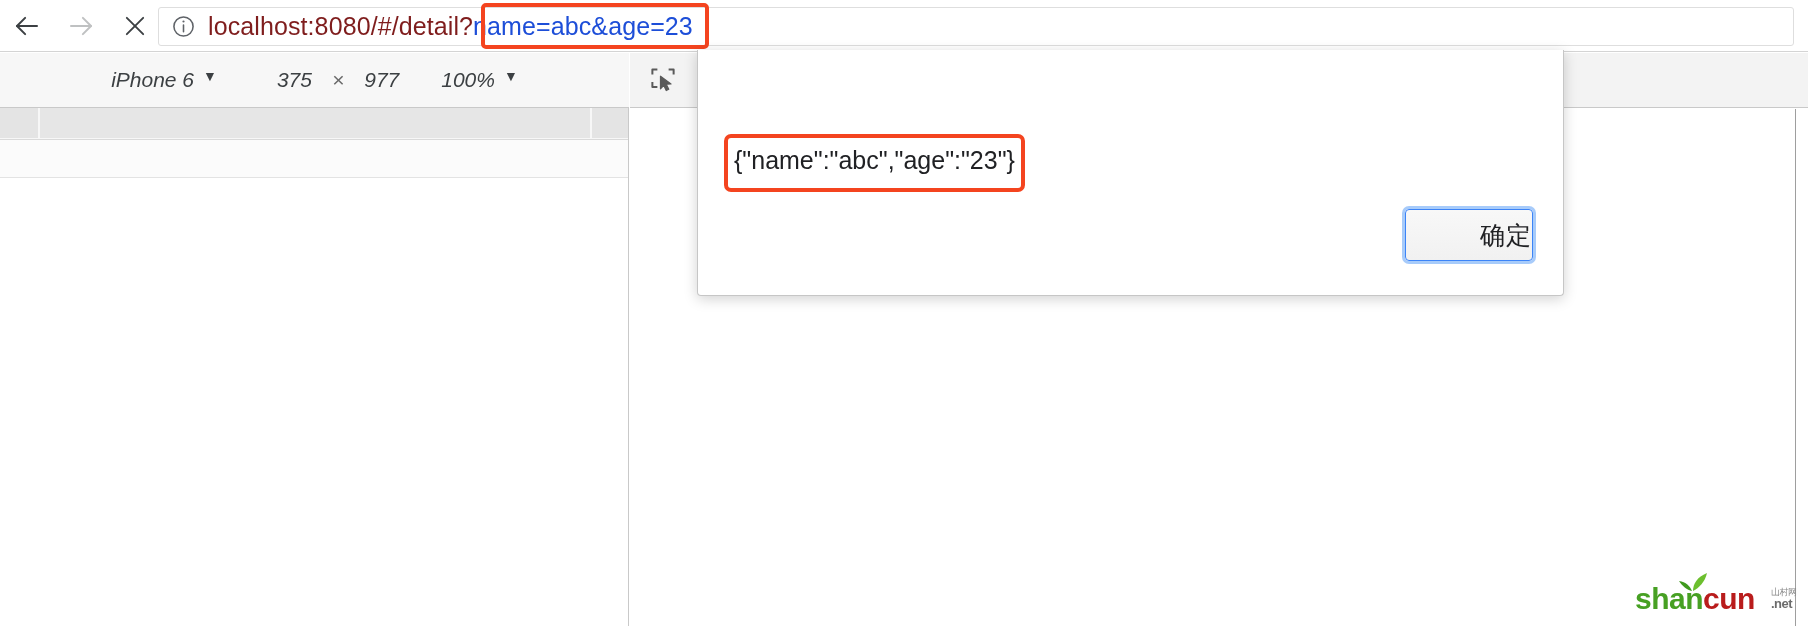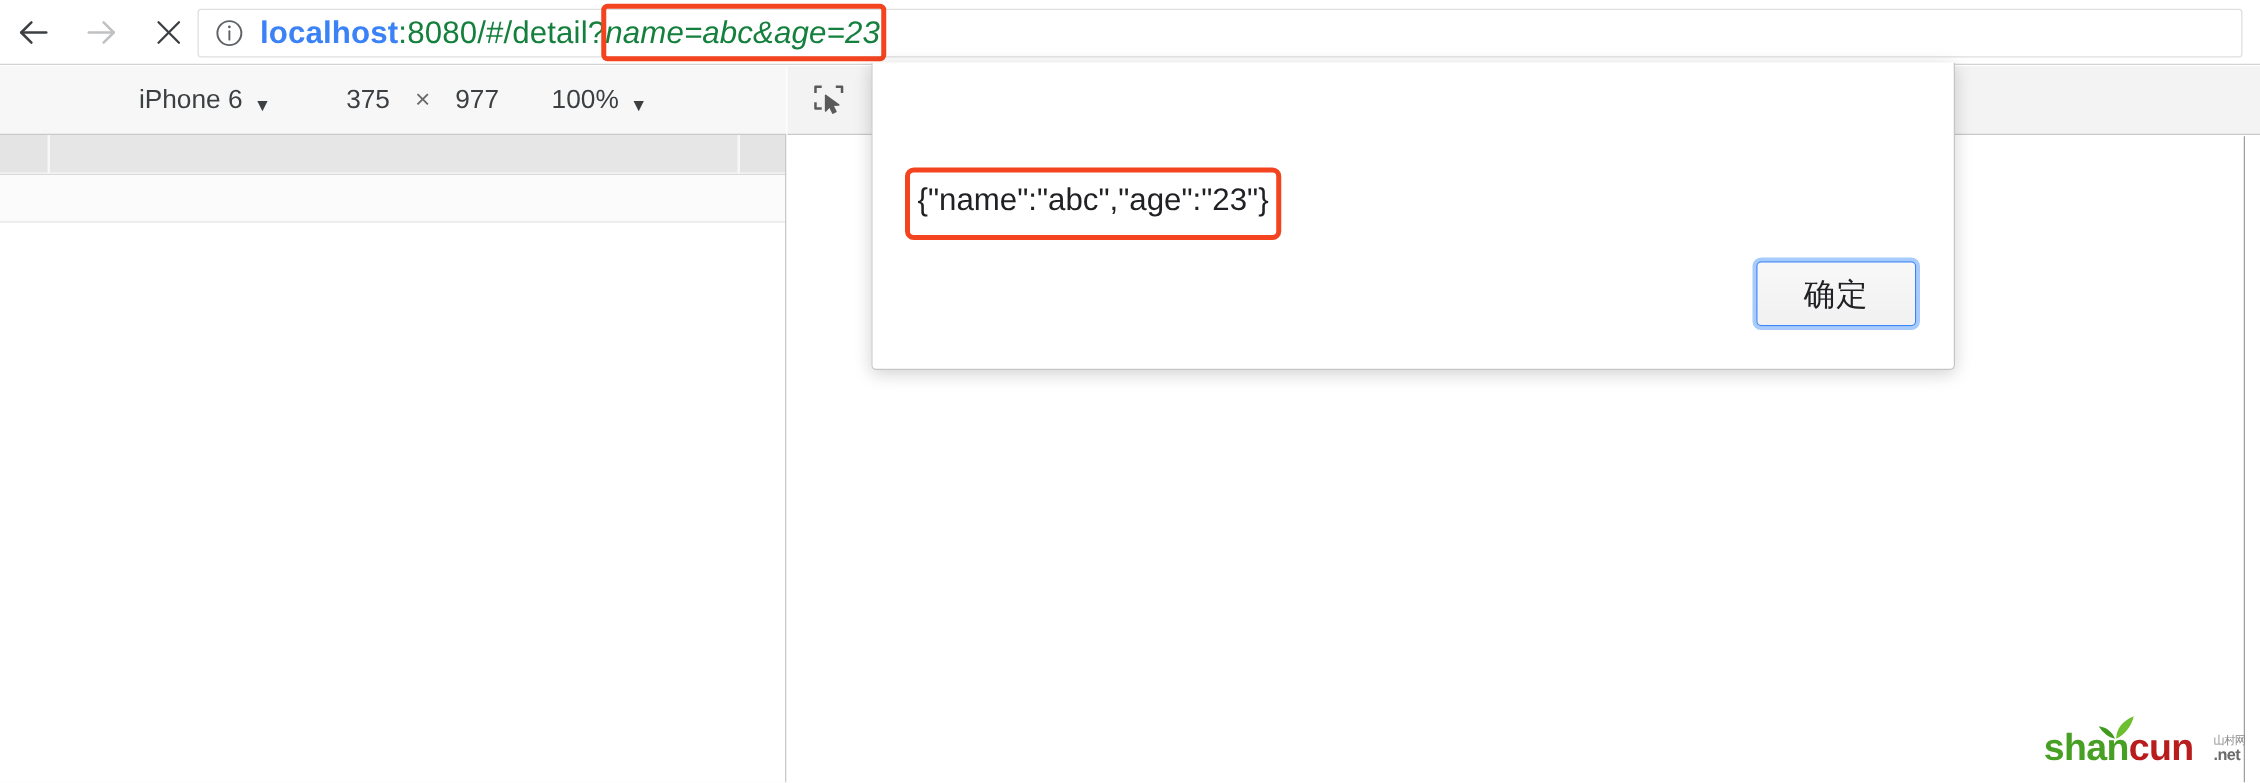--- a/index.html
+++ b/index.html
@@ -64,23 +64,23 @@
     margin-right: 12px;
     display: flex;
     align-items: center;
   }
   .omni-url {
     font-size: 25px;
     letter-spacing: 0.1px;
     white-space: nowrap;
     line-height: 1;
   }
-  .omni-url .u-host { color: #3b82f6; font-weight: bold; }
-  .omni-url .u-rest { color: #15803d; }
-  .omni-url .u-query { color: #15803d; font-style: italic; }
+  .omni-url .u-host { color: #7f1d1d; }
+  .omni-url .u-rest { color: #7f1d1d; }
+  .omni-url .u-query { color: #1d4ed8; }
 
   
   .url-highlight {
     position: absolute;
     left: 481px;
     top: 3px;
     width: 228px;
     height: 46px;
     border: 4px solid #f4441f;
     border-radius: 5px;
@@ -100,22 +100,23 @@
     box-sizing: border-box;
     display: flex;
     align-items: center;
     justify-content: center;
     gap: 0px;
   }
   .dt-item {
     font-size: 21px;
     color: #3c4043;
     display: flex;
-    align-items: flex-end;
+    align-items: flex-start;
     white-space: nowrap;
+    font-style: italic;
   }
   .dt-device { margin-right: 8px; }
   .dt-caret {
     font-size: 14px;
     margin-left: 9px;
     color: #3c4043;
     display: inline-block;
   }
   .dt-w { margin-left: 52px; }
   .dt-x {
@@ -290,21 +291,21 @@
     top: 159px;
     width: 128px;
     height: 52px;
     border-radius: 4px;
     background: linear-gradient(to bottom, #f8f8f8 0%, #f1f1f1 100%);
     border: 1px solid #3c84f7;
     box-shadow: 0 0 0 3px rgba(94,160,246,0.55);
     box-sizing: border-box;
     display: flex;
     align-items: center;
-    justify-content: center;
+    justify-content: flex-end;
     cursor: pointer;
   }
   .dlg-ok-btn span {
     font-size: 25px;
     color: #202124;
     letter-spacing: 1px;
   }
 
   
   .watermark {

